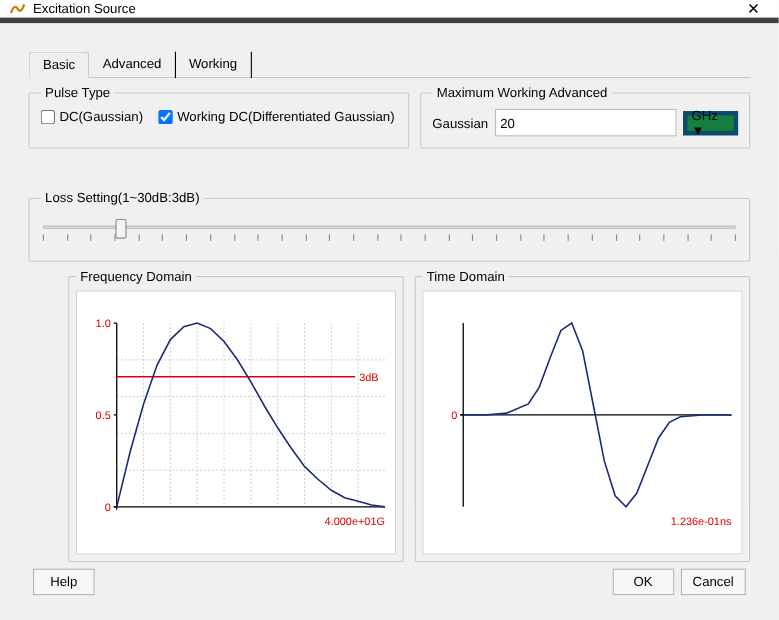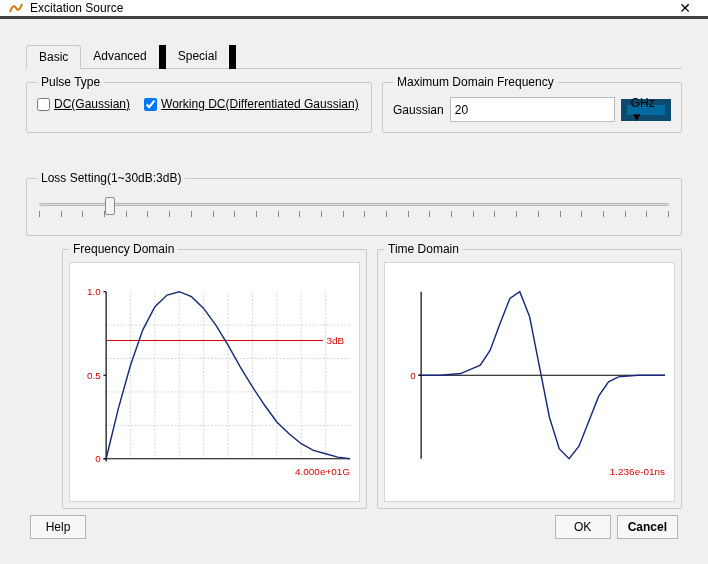--- a/index.html
+++ b/index.html
@@ -1,50 +1,50 @@
 <!DOCTYPE html>
 <html><head>
 <meta charset="utf-8">
 <style>
   * { box-sizing: border-box; font-family: "Segoe UI", Tahoma, sans-serif; font-size: 12px; }
   body { margin: 0; background: #fff; width: 708px; height: 564px; overflow: hidden; }
   .window { width: 708px; height: 564px; background: #f0f0f0; display: flex; flex-direction: column; }
-  .titlebar { height: 30px; background: #fff; display: flex; align-items: center; padding: 0 8px; border-bottom: 3px solid #404040; }
+  .titlebar { height: 30px; background: #fff; display: flex; align-items: center; padding: 0 8px; border-bottom: 5px solid #404040; }
   .titlebar .icon { width: 16px; height: 16px; margin-right: 6px; display:flex; align-items:center; justify-content:center;}
   .titlebar .title { flex: 1; }
   .titlebar .close { width: 30px; text-align: center; font-size: 14px; cursor: pointer; }
   .client { flex: 1; padding: 26px; display: flex; flex-direction: column; gap: 6px; }
   .tabs { display: flex; border-bottom: 1px solid #c9c9c9; }
-  .tab { padding: 4px 12px; border-right: 7px solid #000000; cursor: pointer; margin-bottom:-1px; }
+  .tab { padding: 4px 12px; border-right: 1px solid #000000; cursor: pointer; margin-bottom:-1px; }
   .tab.active { border: 1px solid #c9c9c9; border-bottom: 1px solid #f0f0f0; border-radius: 3px 3px 0 0; background: #f0f0f0; }
   .row1 { display: flex; gap: 10px; }
   fieldset { border: 1px solid #c9c9c9; border-radius: 2px; padding: 8px 10px 10px 10px; margin: 0; }
   fieldset.pulse { flex: 1; }
   fieldset.maxfreq { width: 300px; }
   legend { padding: 0 4px; }
-  .checks { display: flex; gap: 14px; align-items: center; text-decoration: underline; }
+  .checks { display: flex; gap: 14px; align-items: center; }
   .chk { display: inline-flex; align-items: center; gap: 4px; cursor: pointer; }
   .chk input { width: 13px; height: 13px; margin:0; }
   .freqrow { display: flex; align-items: center; gap: 6px; }
   .freqrow input[type=text] { flex: 1; height: 25px; border: 1px solid #bcbcbc; padding: 0 4px; background:#fff; }
   fieldset.loss { width: 100%; margin-top: 32px; }
   .slider-wrap { padding: 4px 2px 0 2px; }
   .slider { position: relative; height: 28px; }
   .slider .track { position: absolute; top: 6px; left: 0; right: 0; height: 3px; background: #dcdcdc; border: 1px solid #b8b8b8; border-radius: 2px; }
   .slider .thumb { position: absolute; top: 0; width: 10px; height: 18px; background: #f5f5f5; border: 1px solid #8a8a8a; border-radius: 2px; cursor: pointer; }
   .slider .ticks { position: absolute; top: 14px; left: 0; right: 0; height: 8px; display: flex; justify-content: space-between; }
   .slider .ticks span { width: 1px; height: 6px; background: #888; }
   .charts { display: flex; gap: 10px; flex: 1; margin-left: 36px; }
   fieldset.chart { flex: 1; padding: 6px; }
   .chartbox { width: 100%; height: 240px; background: #fff; border: 1px solid #d6d6d6; position: relative; }
   .chartbox svg { width: 100%; height: 100%; display:block; }
   .footer { display: flex; padding: 0 4px 2px 4px; justify-content: space-between; }
   .footer .sp { flex: 1; }
   button.btn { height: 24px; min-width: 56px; padding: 0 10px; border: 1px solid #b5b5b5; background: #f7f7f7; cursor: pointer; }
-  button.btn + button.btn { margin-left: 6px; font-weight: bold; }
+  button.btn + button.btn { margin-left: 6px; }
   .redtxt { fill: #d00; font-size: 11px; }
   .tick { fill: #d00; font-size: 11px; }
   .gridline { stroke: #cfcfcf; stroke-dasharray: 2 2; stroke-width:1; }
   .axis { stroke: #000; stroke-width: 1.3; }
   .curve { stroke: #1a2a7a; stroke-width: 1.6; fill: none; }
   .red3db { stroke: #d00; stroke-width: 1.3; }
 </style>
 </head>
 <body>
 
@@ -56,44 +56,44 @@
         </svg>
     </span>
     <span class="title">Excitation Source</span>
     <span class="close">✕</span>
   </div>
 
   <div class="client">
     <div class="tabs">
       <div class="tab active">Basic</div>
       <div class="tab">Advanced</div>
-      <div class="tab">Special</div>
+      <div class="tab">Working</div>
     </div>
 
     <div class="row1">
       <fieldset class="pulse">
         <legend>Pulse Type</legend>
         <div class="checks">
           <label class="chk">
             <input type="checkbox" style="">
             <span>DC(Gaussian)</span>
           </label>
           <label class="chk">
             <input type="checkbox" checked="" style="">
             <span>Working DC(Differentiated Gaussian)</span>
           </label>
         </div>
       </fieldset>
 
       <fieldset class="maxfreq">
-        <legend>Maximum Domain Frequency</legend>
+        <legend>Maximum Working Advanced</legend>
         <div class="freqrow">
           <span>Gaussian</span>
           <input type="text" value="20" style="">
-          <span style="border:6px solid #0c4a6e;background:#0369a1;height:22px;display:inline-flex;align-items:center;padding:0 4px;">GHz ▼</span>
+          <span style="border:4px solid #0c4a6e;background:#15803d;height:22px;display:inline-flex;align-items:center;padding:0 4px;">GHz ▼</span>
         </div>
       </fieldset>
     </div>
 
     <fieldset class="loss">
       <legend>Loss Setting(1~30dB:3dB)</legend>
       <div class="slider-wrap">
         <div class="slider">
           <div class="track"></div>
           <div class="thumb" id="loss-thumb" style="left: 10.5%;"></div>

